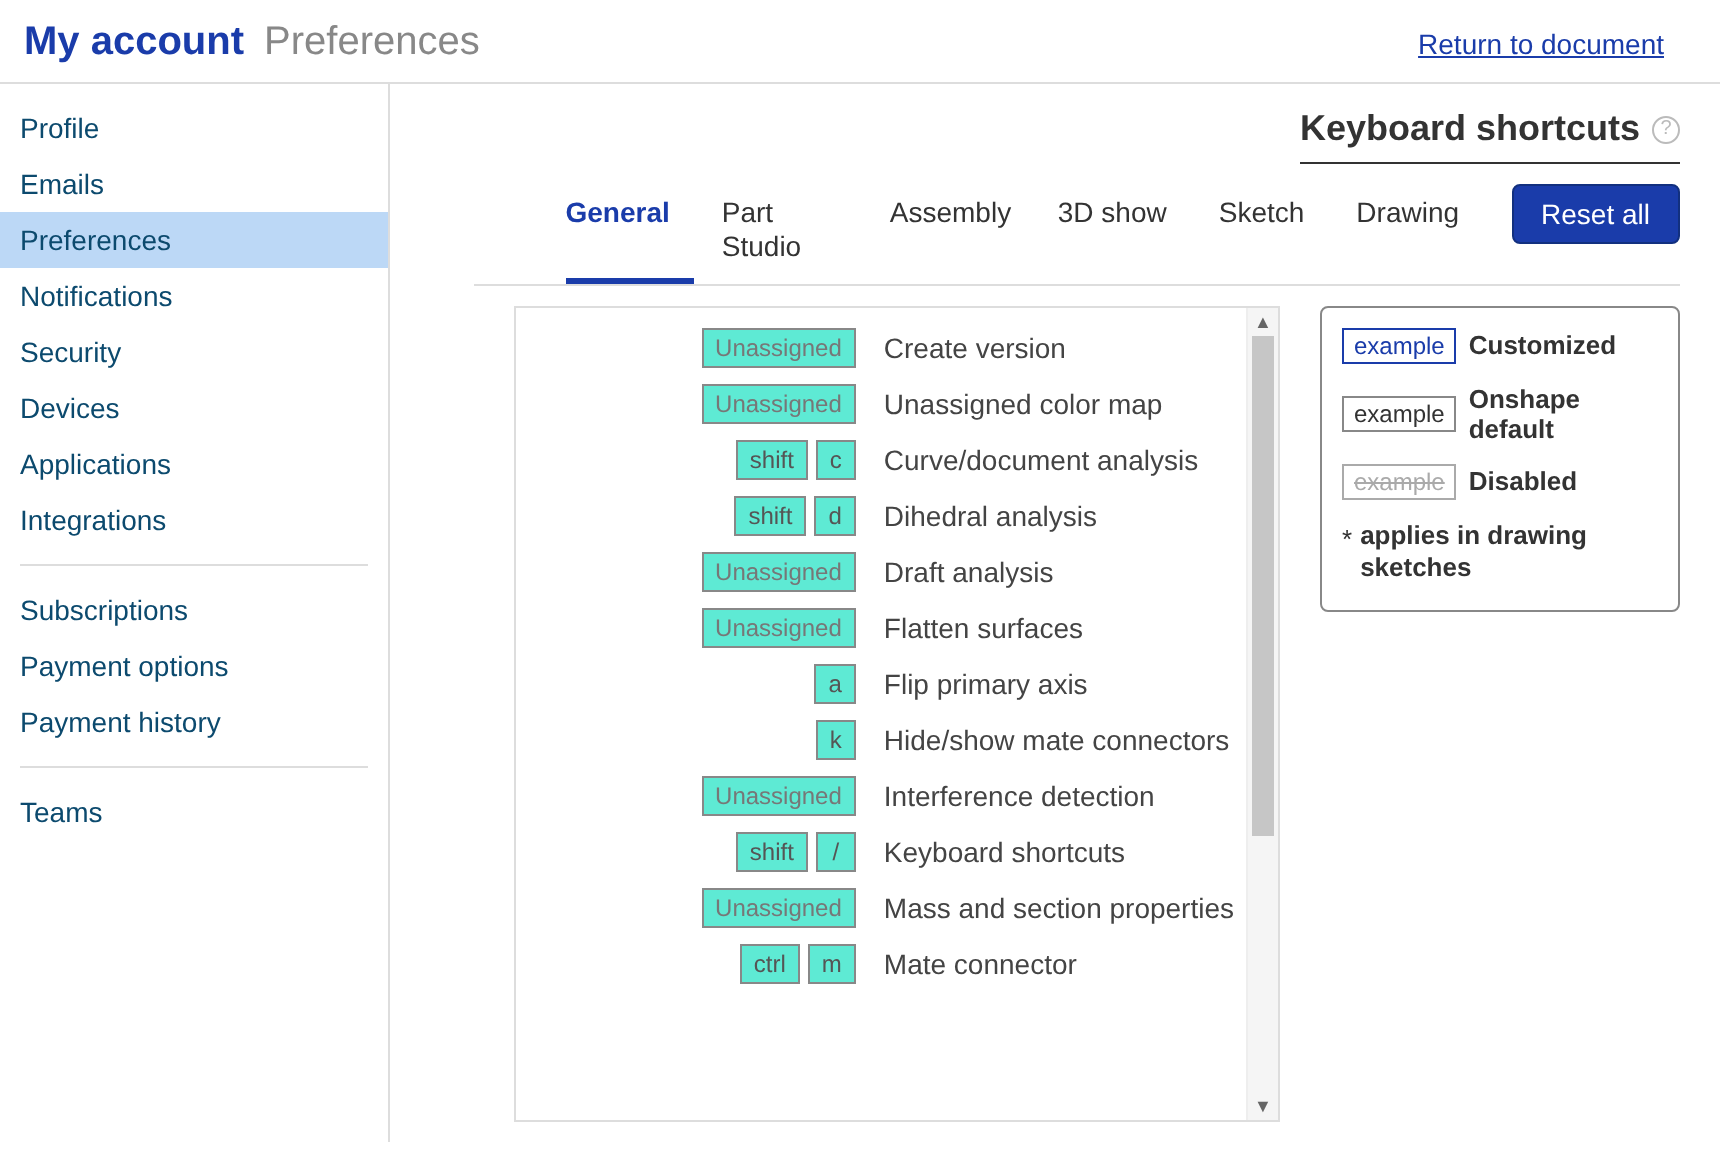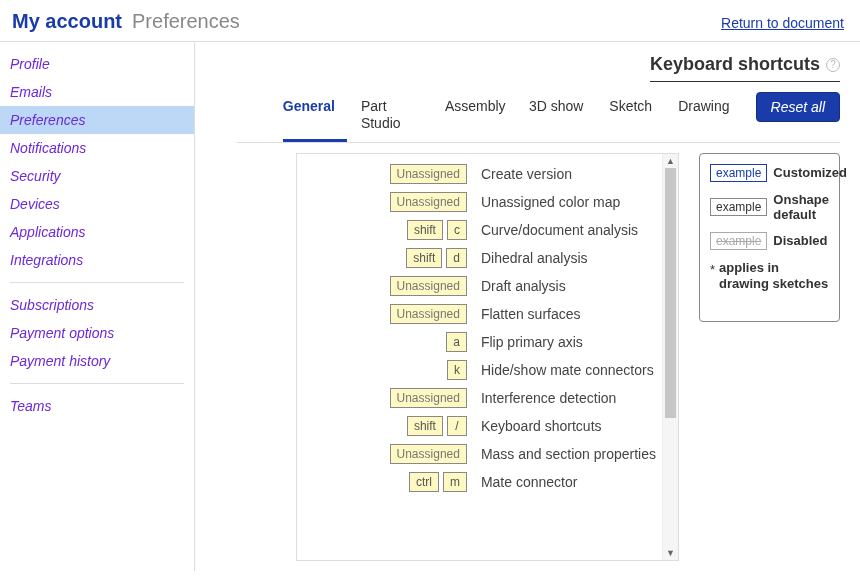--- a/index.html
+++ b/index.html
@@ -1,48 +1,48 @@
 <!DOCTYPE html>
 <html><head>
 <meta charset="utf-8">
 <style>
 * { box-sizing: border-box; margin: 0; padding: 0; }
 body { font-family: -apple-system, BlinkMacSystemFont, "Segoe UI", Arial, sans-serif; font-size: 14px; color: #333; background: #fff; width: 860px; height: 577px; overflow: hidden; }
-.header { display: flex; justify-content: space-between; align-items: baseline; padding: 10px 16px 8px 12px; border-bottom: 1px solid #ddd; }
+.header { display: flex; justify-content: space-between; align-items: baseline; padding: 10px 28px 8px 12px; border-bottom: 1px solid #ddd; }
 .header-left { display: flex; align-items: baseline; gap: 10px; }
 .header-title { font-size: 20px; font-weight: 700; color: #1a3caa; }
 .header-sub { font-size: 20px; color: #888; }
 .header-link { color: #1a3caa; text-decoration: underline; font-size: 14px; cursor: pointer; }
 .layout { display: flex; height: calc(100% - 48px); }
 .sidebar { width: 195px; border-right: 1px solid #ddd; padding-top: 8px; }
-.sidebar-item { padding: 6px 10px; cursor: pointer; font-size: 14px; color: #6d28d9; font-style: italic; }
+.sidebar-item { padding: 6px 10px; cursor: pointer; font-size: 14px; color: #0c4a6e; }
 .sidebar-item.active { background: #bcd8f6; }
 .sidebar-sep { border-top: 1px solid #ddd; margin: 8px 10px; }
 .content { flex: 1; padding: 12px 20px 10px 28px; display: flex; flex-direction: column; align-items: flex-end; }
 .section-title-row { display: flex; align-items: center; gap: 6px; border-bottom: 1px solid #333; padding-bottom: 6px; margin-bottom: 10px; }
 .section-title { font-size: 18px; font-weight: 700; color: #333; }
 .help-icon { width: 14px; height: 14px; border: 1px solid #bbb; border-radius: 50%; display: inline-flex; align-items: center; justify-content: center; font-size: 10px; color: #bbb; }
 .tabs-row { display: flex; align-items: flex-start; gap: 0; border-bottom: 1px solid #ddd; }
 .tab { padding: 6px 12px 10px 0; margin-right: 14px; cursor: pointer; font-size: 14px; color: #333; max-width: 70px; line-height: 1.2; }
 .tab.active { color: #1a3caa; font-weight: 600; border-bottom: 3px solid #1a3caa; margin-left: 46px; }
-.reset-btn { margin-left: auto; background: #1a3caa; color: #fff; border: 1px solid #12307f; border-radius: 4px; padding: 6px 14px; font-size: 14px; cursor: pointer; margin-bottom: 8px; font-style: italic; }
+.reset-btn { margin-left: auto; background: #1a3caa; color: #fff; border: 1px solid #12307f; border-radius: 4px; padding: 6px 14px; font-size: 14px; cursor: pointer; margin-bottom: 8px; }
 .body-row { display: flex; gap: 20px; margin-top: 10px; flex: 1; min-height: 0; }
 .shortcut-pane { flex: 1; border: 1px solid #ddd; position: relative; overflow: hidden; display: flex; }
 .shortcut-list { flex: 1; overflow-y: hidden; padding: 10px 6px 10px 10px; }
 .shortcut-row { display: flex; align-items: center; margin-bottom: 8px; }
 .key-cell { width: 160px; display: flex; justify-content: flex-end; gap: 4px; }
-.keycap { border: 1px solid #888; background: #fef9c3; padding: 2px 6px; font-size: 12px; color: #555; min-width: 20px; text-align: center; }
+.keycap { border: 1px solid #888; background: #5eead4; padding: 2px 6px; font-size: 12px; color: #555; min-width: 20px; text-align: center; }
 .keycap.unassigned { color: #777; }
 .label-cell { padding-left: 14px; font-size: 14px; color: #444; }
 .scrollbar { width: 16px; background: #f5f5f5; border-left: 1px solid #eee; position: relative; }
 .scroll-up, .scroll-down { position: absolute; left: 0; right: 0; height: 14px; display: flex; align-items: center; justify-content: center; font-size: 9px; color: #666; }
 .scroll-up { top: 0; }
 .scroll-down { bottom: 0; }
 .scroll-thumb { position: absolute; left: 2px; right: 2px; top: 14px; height: 250px; background: #c6c6c6; }
-.legend { width: 141px; border: 1px solid #888; border-radius: 4px; padding: 10px 10px 28px 10px; align-self: flex-start; }
+.legend { width: 180px; border: 1px solid #888; border-radius: 4px; padding: 10px 10px 12px 10px; align-self: flex-start; }
 .legend-row { display: flex; align-items: center; gap: 6px; margin-bottom: 10px; }
 .legend-key { border: 1px solid #888; padding: 1px 5px; font-size: 12px; }
 .legend-key.customized { border-color: #1a3caa; color: #1a3caa; }
 .legend-key.disabled { color: #aaa; border-color: #aaa; text-decoration: line-through; }
 .legend-label { font-weight: 600; font-size: 13px; }
 .legend-note { font-size: 13px; font-weight: 600; display: flex; gap: 4px; line-height: 1.3; }
 .legend-note .star { font-weight: 400; position: relative; top: 2px; }
 </style>
 </head>
 <body>

